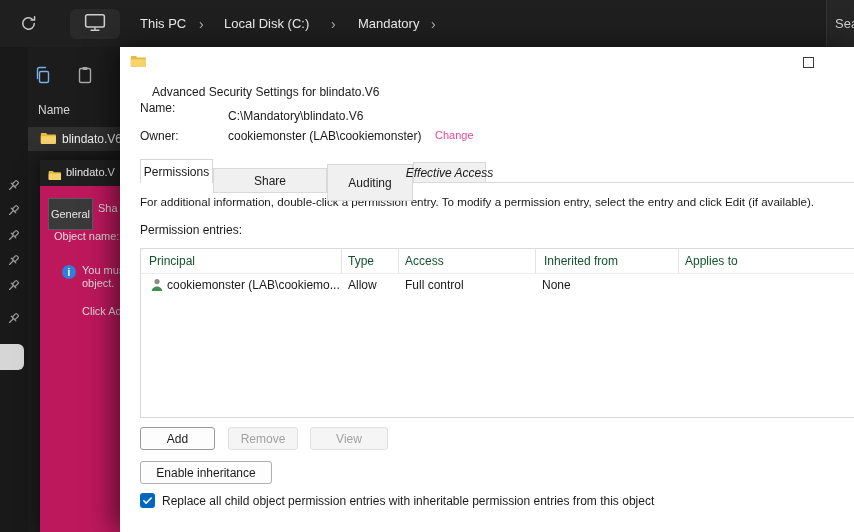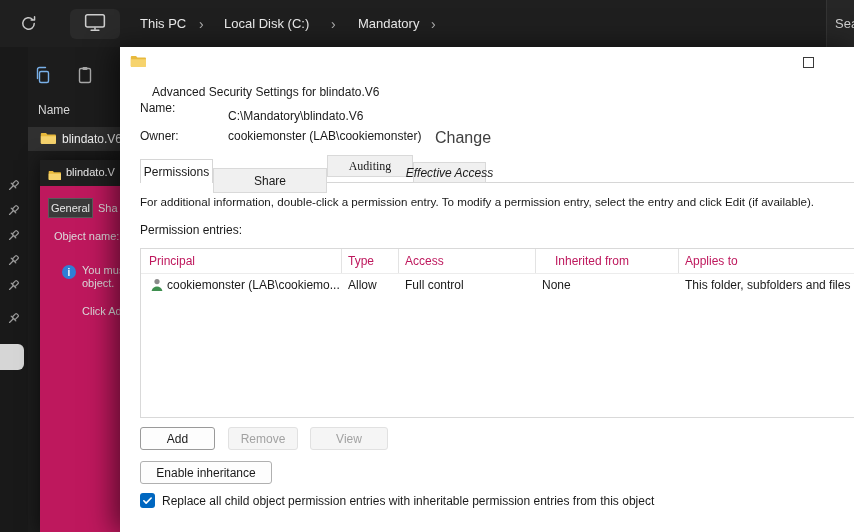--- a/index.html
+++ b/index.html
@@ -46,30 +46,30 @@
   .info-badge { width:14px; height:14px; border-radius:50%; background:#2f7fd6;
                 color:#fff; font-size:10px; font-weight:bold; display:flex;
                 align-items:center; justify-content:center; }
 
   
   .dlg { left:120px; top:47px; width:736px; height:485px; background:#ffffff;
          box-shadow:-6px 0 26px rgba(0,0,0,.55); }
   .dlg-title { color:#1a1a1a; font-size:12px; white-space:nowrap;margin-top:30px; }
   .max-box { width:11px; height:11px; border:1px solid #3a3a3a; }
   .lbl12 { color:#1a1a1a; font-size:12px; white-space:nowrap; }
-  .link { color:#404040; font-size:16px; white-space:nowrap; cursor:pointer; }
+  .link { color:#ec4899; font-size:11px; white-space:nowrap; cursor:pointer; }
 
   .tab { display:flex; align-items:center; justify-content:center; font-size:12px;
          color:#1a1a1a; white-space:nowrap; }
   .tab-active { background:#fff; border:1px solid #d6d6d6; border-bottom:none; z-index:3; }
   .tab-idle { background:#f0f0f0; border:1px solid #d9d9d9; z-index:2; }
   .tab-line { background:#d6d6d6; height:1px; z-index:1; }
 
   .ptable { border:1px solid #d9d9d9; background:#fff; overflow:hidden; }
-  .th { color:#be185d; font-size:12px; white-space:nowrap; }
+  .th { color:#14532d; font-size:12px; white-space:nowrap; }
   .td { color:#1a1a1a; font-size:12px; white-space:nowrap; }
   .vsep { width:1px; background:#e3e3e3; top:0; height:24px; }
   .hsep { left:0; height:1px; background:#ececec; }
 
   .btn { display:flex; align-items:center; justify-content:center; font-size:12px;
          background:#fdfdfd; border:1px solid #9a9a9a; border-radius:3px;
          color:#1a1a1a; cursor:pointer; }
   .btn.disabled { background:#f5f5f5; border-color:#e1e1e1; color:#a2a2a2; cursor:default; }
 
   .chk { width:15px; height:15px; border-radius:3px; background:#0067c0;
@@ -193,21 +193,21 @@
   <div class="a props">
     <div class="a props-titlebar">
       <span class="a" style="left:8px;top:7px;">
         <svg viewBox="0 0 16 13" width="13" height="11">
           <path d="M.8 2.1c0-.7.5-1.2 1.2-1.2h4l1.4 1.6h7.4c.7 0 1.2.5 1.2 1.2v7.1c0 .7-.5 1.2-1.2 1.2H2c-.7 0-1.2-.5-1.2-1.2z" fill="#e8b93c"></path>
           <path d="M.8 4.3h15.2v6.5c0 .7-.5 1.2-1.2 1.2H2c-.7 0-1.2-.5-1.2-1.2z" fill="#f6d36d"></path>
         </svg>
       </span>
       <span class="a props-title" style="left:26px;top:6px;">blindato.V</span>
     </div>
-    <div class="a props-tab" style="left:8px;top:38px;width:45px;height:20px;">General</div>
+    <div class="a props-tab" style="left:8px;top:38px;width:45px;height:32px;">General</div>
     <div class="a props-txt" style="left:58px;top:42px;">Sha</div>
     <div class="a props-txt" style="left:14px;top:70px;">Object name:</div>
     <div class="a info-badge" style="left:22px;top:105px;">i</div>
     <div class="a props-txt" style="left:42px;top:104px;">You mus</div>
     <div class="a props-txt" style="left:42px;top:117px;">object.</div>
     <div class="a props-txt" style="left:42px;top:145px;">Click Ad</div>
   </div>
 
   <div class="a dlg">
 
@@ -221,51 +221,50 @@
     <div class="a max-box" style="left:683px;top:10px;"></div>
 
     <div class="a lbl12" style="left:20px;top:54px;">Name:</div>
     <div class="a lbl12" style="left:108px;top:54px;margin-top:8px;">C:\Mandatory\blindato.V6</div>
     <div class="a lbl12" style="left:20px;top:82px;">Owner:</div>
     <div class="a lbl12" style="left:108px;top:82px;">cookiemonster (LAB\cookiemonster)</div>
     <div class="a link" style="left:315px;top:82px;">Change</div>
 
     <div class="a tab tab-active" style="left:20px;top:112px;width:73px;height:24px;">Permissions</div>
     <div class="a tab tab-idle" style="left:93px;top:121px;width:114px;height:25px;">Share</div>
-    <div class="a tab tab-idle" style="left:207px;top:108px;width:86px;height:22px;font-family:Liberation Serif, serif;">Auditing</div>
+    <div class="a tab tab-idle" style="left:207px;top:117px;width:86px;height:37px;">Auditing</div>
     <div class="a tab tab-idle" style="left:293px;top:115px;width:73px;height:21px;font-style:italic;">Effective Access</div>
     <div class="a tab-line" style="left:20px;top:135px;width:716px;"></div>
 
     <div class="a lbl12" style="left:20px;top:148px;font-size:11.6px;">For additional information, double-click a permission entry. To modify a permission entry, select the entry and click Edit (if available).</div>
     <div class="a lbl12" style="left:20px;top:176px;">Permission entries:</div>
 
     <div class="a ptable" style="left:20px;top:201px;width:716px;height:170px;">
       <div class="a th" style="left:8px;top:5px;">Principal</div>
       <div class="a th" style="left:207px;top:5px;">Type</div>
       <div class="a th" style="left:264px;top:5px;">Access</div>
-      <div class="a th" style="left:414px;top:5px;">Inherited from</div>
+      <div class="a th" style="left:403px;top:5px;">Inherited from</div>
       <div class="a th" style="left:544px;top:5px;">Applies to</div>
       <div class="a vsep" style="left:200px;"></div>
       <div class="a vsep" style="left:257px;"></div>
       <div class="a vsep" style="left:394px;"></div>
       <div class="a vsep" style="left:537px;"></div>
       <div class="a hsep" style="top:24px;width:716px;"></div>
 
       <div class="a" style="left:0;top:26px;width:716px;height:22px;">
         <span class="a" style="left:8px;top:2px;">
           <svg viewBox="0 0 16 16" width="16" height="16">
             <circle cx="8" cy="4.6" r="2.6" fill="#8a8a8a"></circle>
             <path d="M2.6 14c.5-3 2.8-4.5 5.4-4.5s4.9 1.5 5.4 4.5z" fill="#3f8f4f"></path>
           </svg>
         </span>
         <span class="a td" style="left:26px;top:3px;">cookiemonster (LAB\cookiemo...</span>
         <span class="a td" style="left:207px;top:3px;">Allow</span>
         <span class="a td" style="left:264px;top:3px;">Full control</span>
         <span class="a td" style="left:401px;top:3px;">None</span>
-        <span class="a td" style="left:544px;top:3px;">This folder, subfolders and files</span>
       </div>
     </div>
 
     <div class="a btn" style="left:20px;top:380px;width:75px;height:23px;">Add</div>
     <div class="a btn disabled" style="left:108px;top:380px;width:70px;height:23px;">Remove</div>
     <div class="a btn disabled" style="left:190px;top:380px;width:78px;height:23px;">View</div>
     <div class="a btn" style="left:20px;top:414px;width:132px;height:23px;border-color:#b0b0b0;">Enable inheritance</div>
 
     <div class="a chk" style="left:20px;top:446px;">
       <span>

